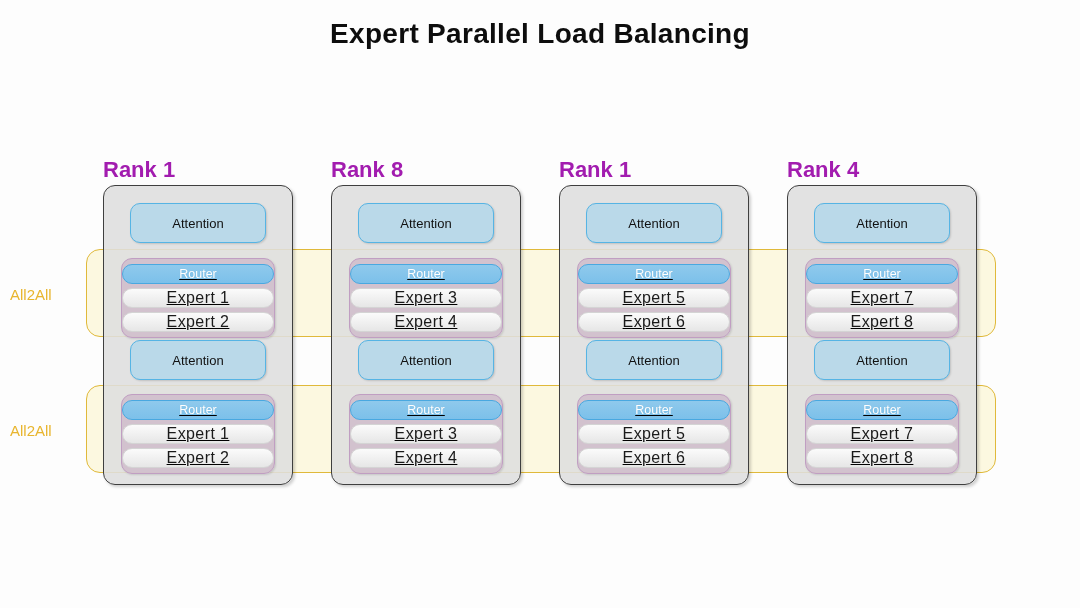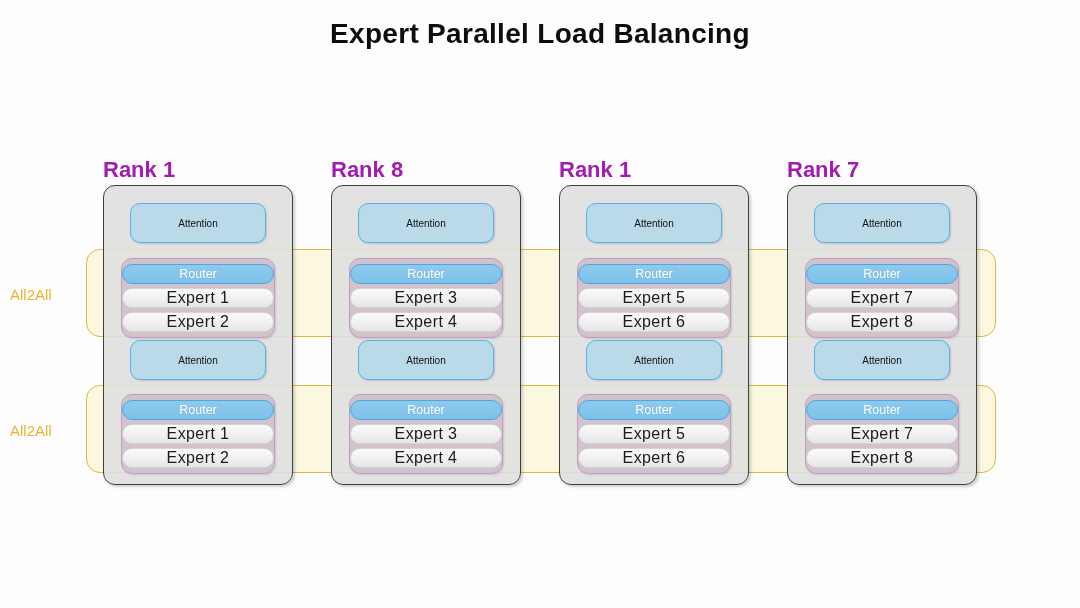--- a/index.html
+++ b/index.html
@@ -73,36 +73,37 @@
   
   .attention {
     position: absolute;
     box-sizing: border-box;
     background: #bad9e9;
     border: 1.6px solid #56b4e4;
     border-radius: 10px;
     display: flex;
     align-items: center;
     justify-content: center;
-    font-size: 10px;
+    font-size: 13px;
     color: #111;
     box-shadow: 1px 1px 2px rgba(0,0,0,0.15);
   }
 
   .moe {
     position: absolute;
     box-sizing: border-box;
     background: rgba(206,186,201,0.80);
     border: 1.4px solid #c09ec2;
     border-radius: 11px;
     padding: 5px 0;
     display: flex;
     flex-direction: column;
     gap: 4px;
     box-shadow: 1px 1px 2px rgba(0,0,0,0.12);
+    text-decoration: underline;
   }
 
   .router {
     height: 20px;
     box-sizing: border-box;
     background: linear-gradient(#8fc9ec, #7cc0ea);
     border: 1.5px solid #49a8e0;
     border-radius: 11px;
     display: flex;
     align-items: center;
@@ -175,21 +176,21 @@
         <div class="router">Router</div>
         <div class="expert">Expert 5</div>
         <div class="expert">Expert 6</div>
       </div>
       <div class="attention" style="left: 586px; top: 340px; width: 136px; height: 40px;">Attention</div>
       <div class="moe" style="left: 577px; top: 394px; width: 154px;">
         <div class="router">Router</div>
         <div class="expert">Expert 5</div>
         <div class="expert">Expert 6</div>
       </div>
-      <div class="rank-label" style="left: 787px; top: 157px; width: 190px;">Rank 7</div>
+      <div class="rank-label" style="left: 787px; top: 157px; width: 190px;">Rank 4</div>
       <div class="rank-panel" style="left: 787px; top: 185px; width: 190px; height: 300px;"></div>
       <div class="attention" style="left: 814px; top: 203px; width: 136px; height: 40px;">Attention</div>
       <div class="moe" style="left: 805px; top: 258px; width: 154px;">
         <div class="router">Router</div>
         <div class="expert">Expert 7</div>
         <div class="expert">Expert 8</div>
       </div>
       <div class="attention" style="left: 814px; top: 340px; width: 136px; height: 40px;">Attention</div>
       <div class="moe" style="left: 805px; top: 394px; width: 154px;">
         <div class="router">Router</div>

